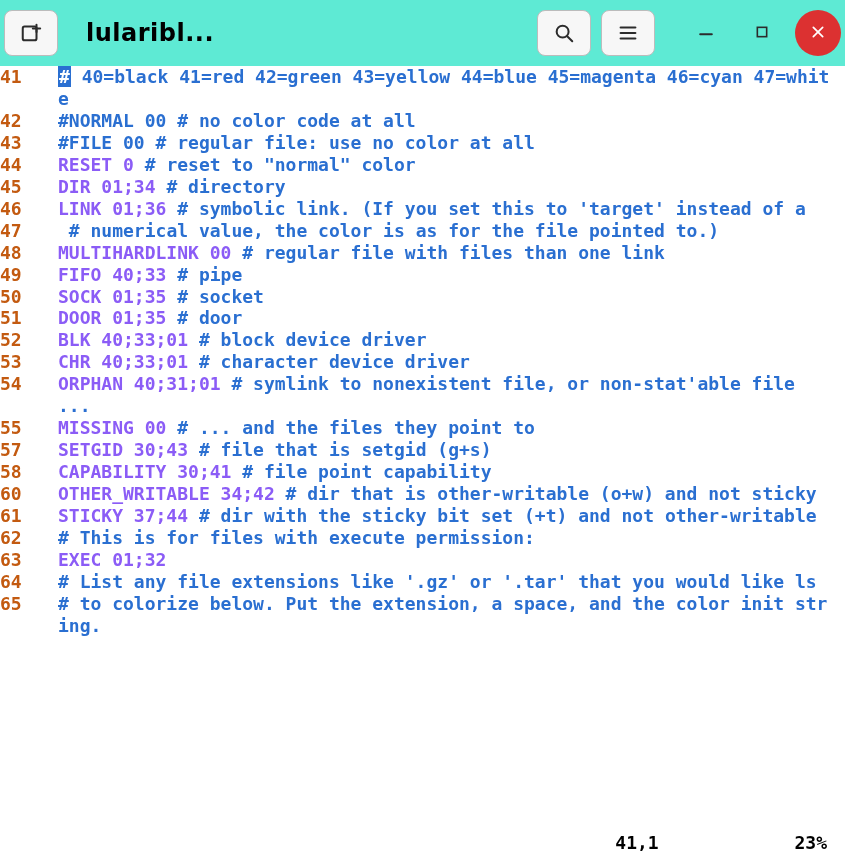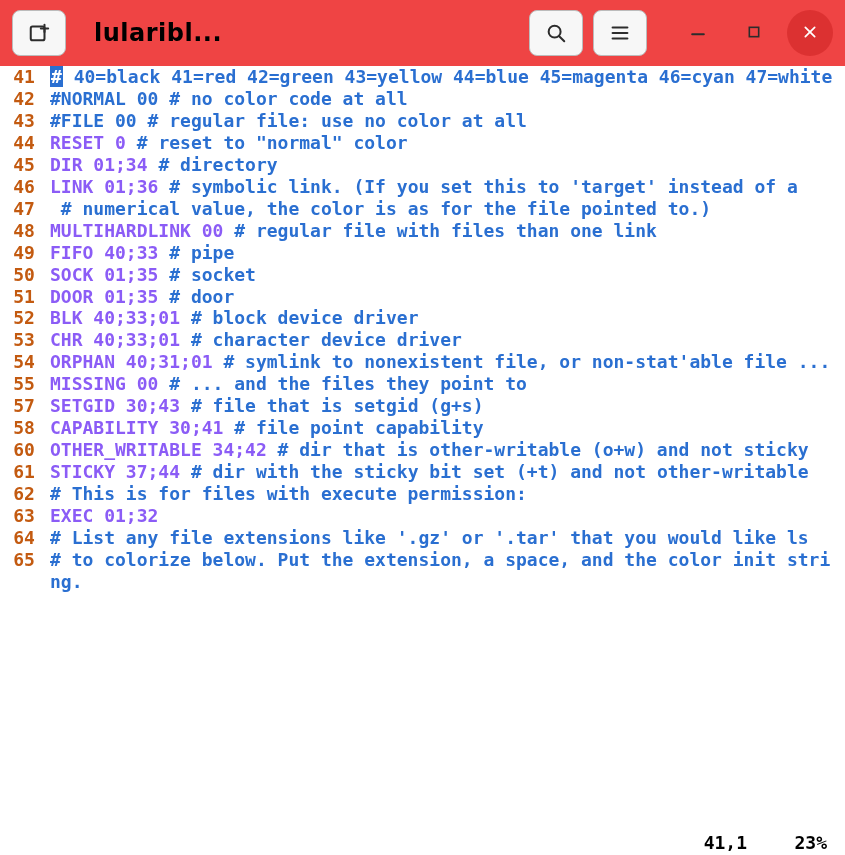--- a/index.html
+++ b/index.html
@@ -6,24 +6,24 @@
   html, body {
     margin: 0; padding: 0;
     width: 845px; height: 855px;
     background: #ffffff;
     font-family: "DejaVu Sans Mono", "Liberation Mono", monospace;
     font-size: 18px;
     overflow: hidden;
   }
   .header {
     height: 66px;
-    background: #ef4444;
+    background: #5eead4;
     display: flex;
     align-items: center;
-    padding: 0 12px;
+    padding: 0 4px;
     gap: 10px;
   }
   .hbtn {
     width: 54px; height: 46px;
     border: 1px solid #bcbcbc;
     border-radius: 8px;
     display: flex;
     align-items: center;
     justify-content: center;
     background: #f7f7f7;
@@ -56,22 +56,22 @@
     overflow: hidden;
     font-weight: 600;
     line-height: 1.22;
     font-variant-ligatures: none;
   }
   .line {
     display: flex;
     align-items: flex-start;
   }
   .gutter {
-    width: 50px;
-    text-align: center;
+    width: 58px;
+    text-align: left;
     padding-right: 2px;
     color: #c35a10;
     font-weight: 700;
     flex-shrink: 0;
     user-select: none;
   }
   .content {
     flex: 1;
     white-space: pre-wrap;
     word-break: break-all;
@@ -88,21 +88,21 @@
 
   .statusbar {
     height: 26px;
     display: flex;
     align-items: center;
     font-weight: 700;
     padding: 0 18px 0 0;
     color: #000;
   }
   .status-left { flex: 1; }
-  .status-pos { width: 220px; text-align: right; margin-left: 40px; }
+  .status-pos { width: 220px; text-align: center; margin-left: 40px; }
   .status-pct { width: 80px; text-align: right; }
 </style>
 </head>
 <body>
 
 <div class="header">
   <div class="hbtn">
     <span>
       <svg width="22" height="22" viewBox="0 0 24 24" fill="none" stroke="#2c2c2c" stroke-width="2.2" stroke-linecap="round" stroke-linejoin="round">
         <rect x="3" y="5" width="15" height="15" rx="2"></rect>

